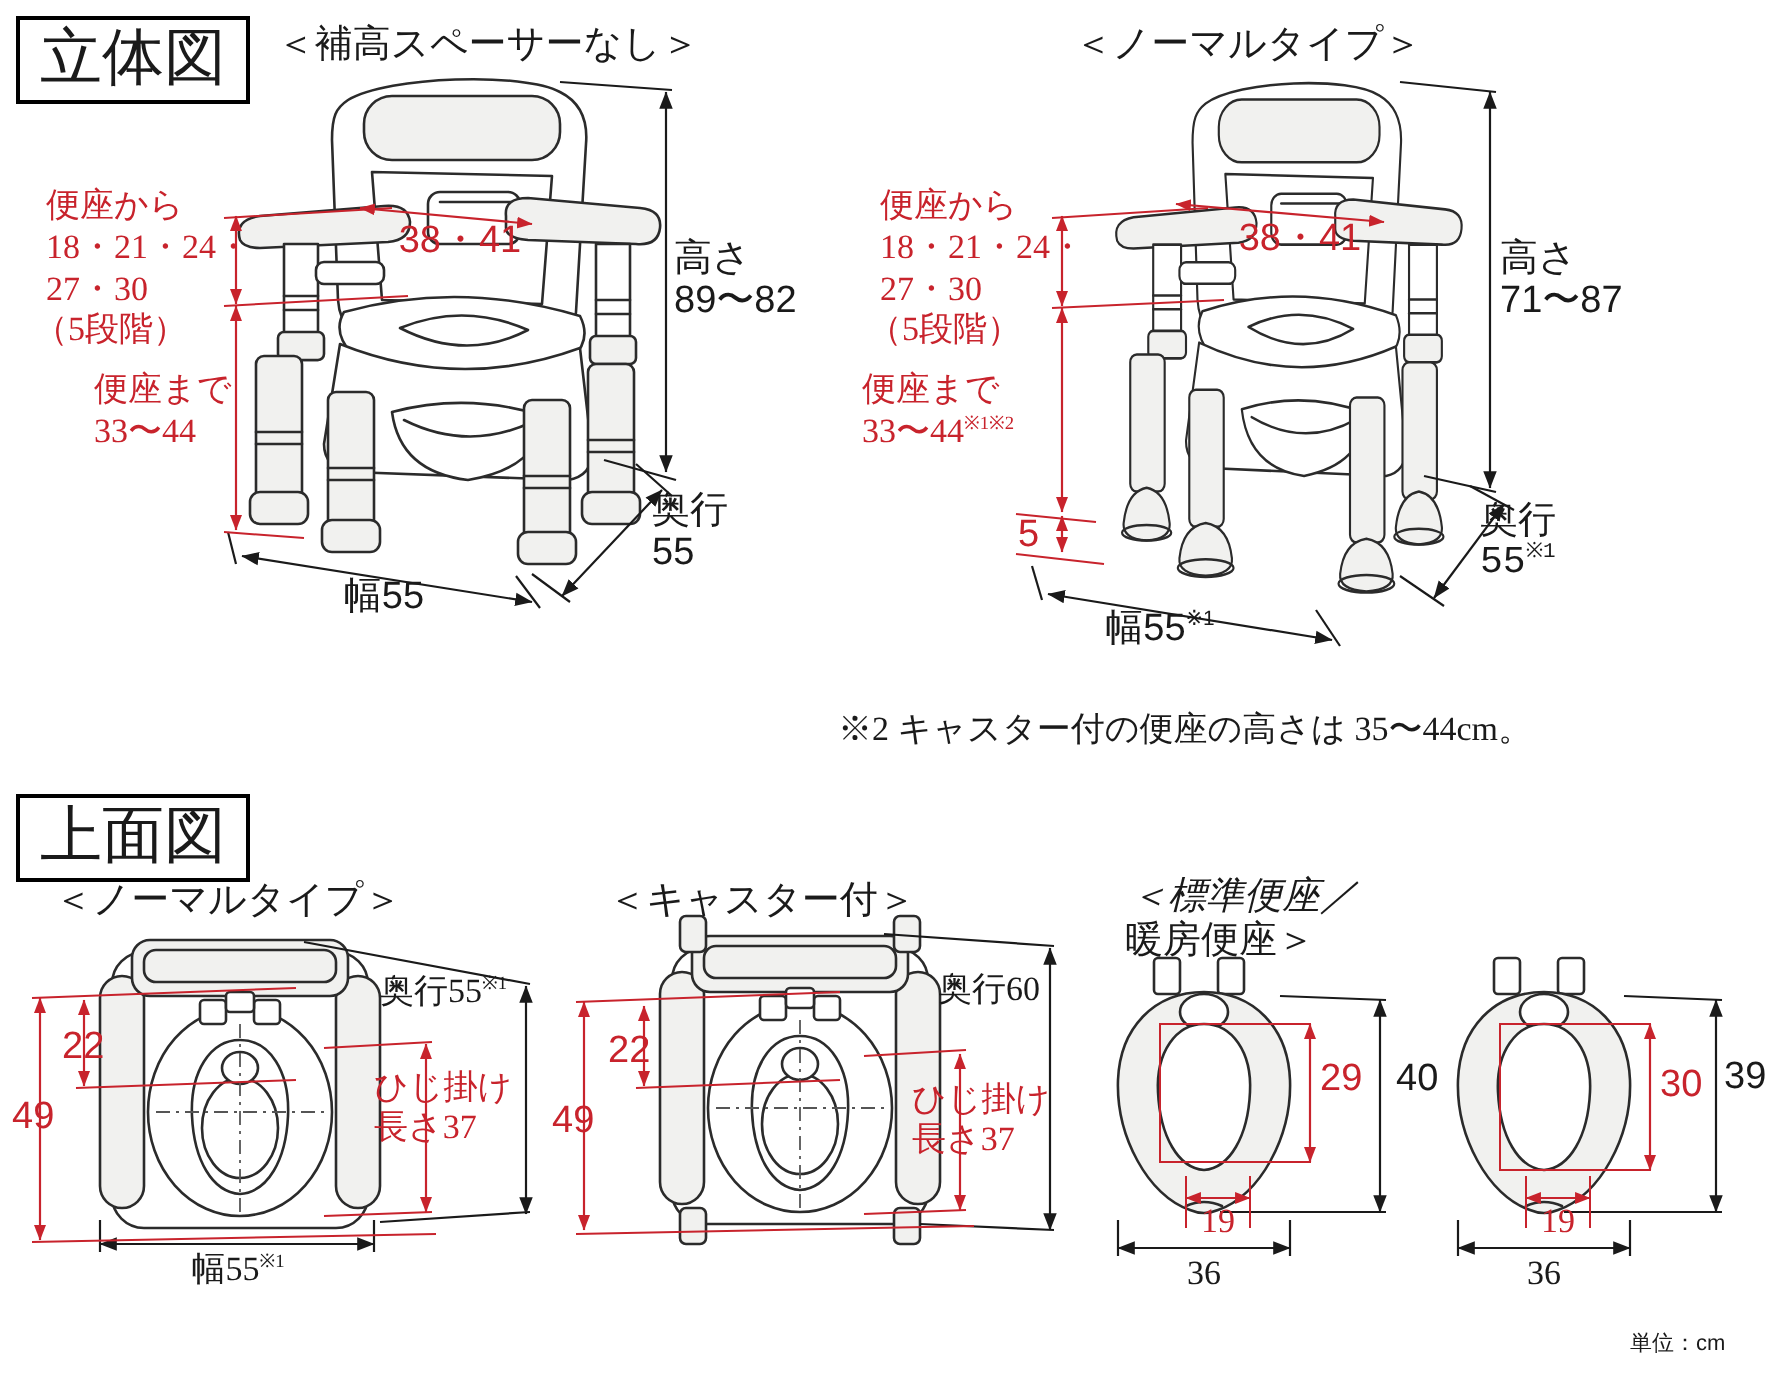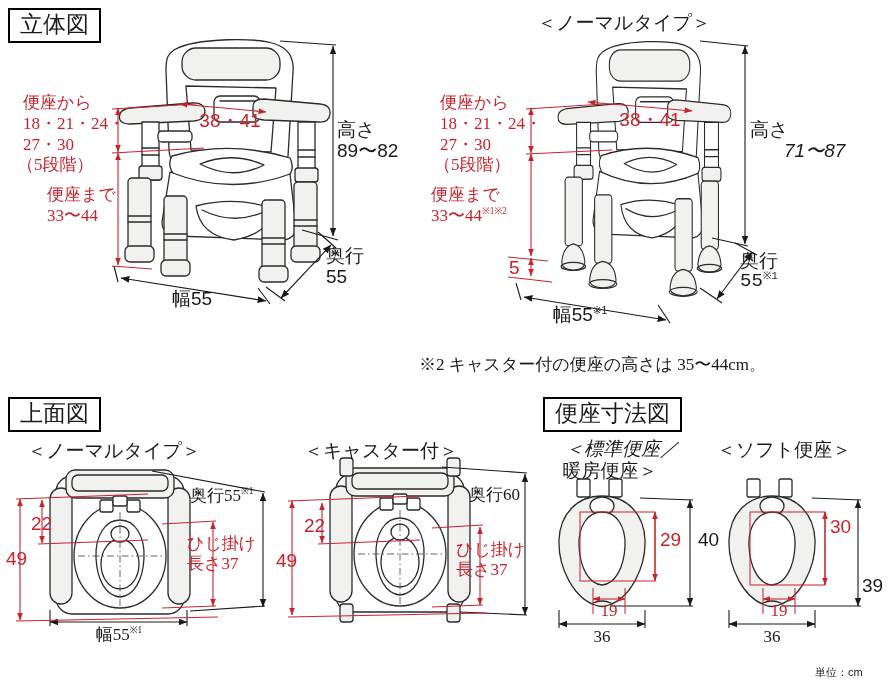--- a/index.html
+++ b/index.html
@@ -5,21 +5,21 @@
   html,body{margin:0;padding:0;background:#fff;}
   #canvas{position:relative;width:890px;height:700px;background:#fff;overflow:hidden;
           font-family:"Liberation Sans","DejaVu Sans",sans-serif;color:#1a1a1a;}
   #lineart{position:absolute;left:0;top:0;}
   .lbl{position:absolute;white-space:nowrap;line-height:1.12;}
   .blk{color:#1a1a1a;}
   .red{color:#c8232c;}
   .fs16{font-size:11px;}
   .fs17{font-size:17px;font-family:Liberation Serif, serif;}
   .fs19{font-size:19px;}
-  .fs23{font-size:23px;}
+  .fs23{font-size:31px;}
   .ctr{transform:translateX(-50%);}
   .secbox{border:2px solid #000;background:#fff;text-align:center;padding:2px 10px 3px 10px;}
   sup{font-size:0.55em;vertical-align:super;}
   
   .art{stroke:#2b2b2b;stroke-width:1.3;fill:#fff;stroke-linejoin:round;stroke-linecap:round;}
   .artg{fill:#f1f1ef;}
   .artl{fill:none;}
   .dimB{stroke:#1a1a1a;stroke-width:1.1;fill:none;}
   .dimR{stroke:#c8232c;stroke-width:1.1;fill:none;}
   .refR{stroke:#c8232c;stroke-width:1;fill:none;}
@@ -252,20 +252,21 @@
     <line class="refR" x1="763" y1="588" x2="763" y2="614"></line>
     <line class="refR" x1="795" y1="588" x2="795" y2="614"></line>
     <line class="dimR" x1="763" y1="599" x2="795" y2="599" marker-start="url(#mR)" marker-end="url(#mR)"></line>
     <line class="dimB" x1="729" y1="610" x2="729" y2="628"></line>
     <line class="dimB" x1="815" y1="610" x2="815" y2="628"></line>
     <line class="dimB" x1="729" y1="624" x2="815" y2="624" marker-start="url(#mB)" marker-end="url(#mB)"></line>
   </g>
 </svg>
 
 <div class="lbl secbox fs23" style="left:8px;top:8px;">立体図</div>
+<div class="lbl blk fs19 ctr" style="left:244px;top:12px;">＜補高スペーサーなし＞</div>
 <div class="lbl blk fs19 ctr" style="left:624px;top:12px;">＜ノーマルタイプ＞</div>
 
 <div class="lbl red fs17" style="left:23px;top:93px;">便座から</div>
 <div class="lbl red fs17" style="left:23px;top:114px;">18・21・24・</div>
 <div class="lbl red fs17" style="left:23px;top:135px;">27・30</div>
 <div class="lbl red fs17" style="left:17px;top:155px;">（5段階）</div>
 <div class="lbl red fs19 ctr" style="left:230px;top:110px;">38・41</div>
 <div class="lbl blk fs19" style="left:337px;top:119px;">高さ</div>
 <div class="lbl blk fs19" style="left:337px;top:140px;">89〜82</div>
 <div class="lbl red fs17" style="left:47px;top:185px;">便座まで</div>
@@ -273,21 +274,21 @@
 <div class="lbl blk fs19" style="left:326px;top:245px;">奥行</div>
 <div class="lbl blk fs19" style="left:326px;top:266px;">55</div>
 <div class="lbl blk fs19 ctr" style="left:192px;top:288px;">幅55</div>
 
 <div class="lbl red fs17" style="left:440px;top:93px;">便座から</div>
 <div class="lbl red fs17" style="left:440px;top:114px;">18・21・24・</div>
 <div class="lbl red fs17" style="left:440px;top:135px;">27・30</div>
 <div class="lbl red fs17" style="left:434px;top:155px;">（5段階）</div>
 <div class="lbl red fs19 ctr" style="left:650px;top:109px;">38・41</div>
 <div class="lbl blk fs19" style="left:750px;top:119px;">高さ</div>
-<div class="lbl blk fs19" style="left:784px;top:140px;font-style:italic;">71〜87</div>
+<div class="lbl blk fs19" style="left:750px;top:140px;">71〜87</div>
 <div class="lbl red fs17" style="left:431px;top:185px;">便座まで</div>
 <div class="lbl red fs17" style="left:431px;top:206px;"><span>33〜44</span><sup>※1※2</sup></div>
 <div class="lbl red fs19" style="left:509px;top:257px;">5</div>
 <div class="lbl blk fs19" style="left:740px;top:250px;">奥行</div>
 <div class="lbl blk fs19" style="left:740px;top:271px;font-family:Liberation Mono, monospace;"><span>55</span><sup>※1</sup></div>
 <div class="lbl blk fs19 ctr" style="left:580px;top:304px;"><span>幅55</span><sup>※1</sup></div>
 
 <div class="lbl blk fs17" style="left:419px;top:355px;">※2 キャスター付の便座の高さは 35〜44cm。</div>
 
 <div class="lbl secbox fs23" style="left:8px;top:397px;">上面図</div>
@@ -300,30 +301,28 @@
 <div class="lbl red fs17" style="left:187px;top:534px;">ひじ掛け</div>
 <div class="lbl red fs17" style="left:187px;top:554px;">長さ37</div>
 <div class="lbl blk fs17 ctr" style="left:119px;top:625px;"><span>幅55</span><sup>※1</sup></div>
 
 <div class="lbl blk fs17" style="left:469px;top:485px;">奥行60</div>
 <div class="lbl red fs19" style="left:304px;top:515px;">22</div>
 <div class="lbl red fs19" style="left:276px;top:550px;">49</div>
 <div class="lbl red fs17" style="left:456px;top:540px;">ひじ掛け</div>
 <div class="lbl red fs17" style="left:456px;top:560px;">長さ37</div>
 
-<div class="lbl secbox fs23" style="left:543px;top:397px;">便座寸法図</div>
 <div class="lbl blk fs19 ctr" style="left:622px;top:438px;font-style:italic;">＜標準便座／</div>
 <div class="lbl blk fs19 ctr" style="left:610px;top:460px;">暖房便座＞</div>
-<div class="lbl blk fs19 ctr" style="left:784px;top:439px;">＜ソフト便座＞</div>
 
 <div class="lbl red fs19" style="left:660px;top:529px;">29</div>
 <div class="lbl blk fs19" style="left:674px;top:529px;margin-left:24px;">40</div>
 <div class="lbl red fs17 ctr" style="left:609px;top:601px;">19</div>
 <div class="lbl blk fs17 ctr" style="left:602px;top:627px;">36</div>
 
-<div class="lbl red fs19" style="left:830px;top:516px;">30</div>
-<div class="lbl blk fs19" style="left:862px;top:528px;margin-top:47px;">39</div>
+<div class="lbl red fs19" style="left:830px;top:532px;">30</div>
+<div class="lbl blk fs19" style="left:862px;top:528px;">39</div>
 <div class="lbl red fs17 ctr" style="left:779px;top:601px;">19</div>
 <div class="lbl blk fs17 ctr" style="left:772px;top:627px;">36</div>
 
 <div class="lbl blk fs16" style="left:815px;top:666px;">単位：cm</div>
 
 </div>
 
 </body></html>

